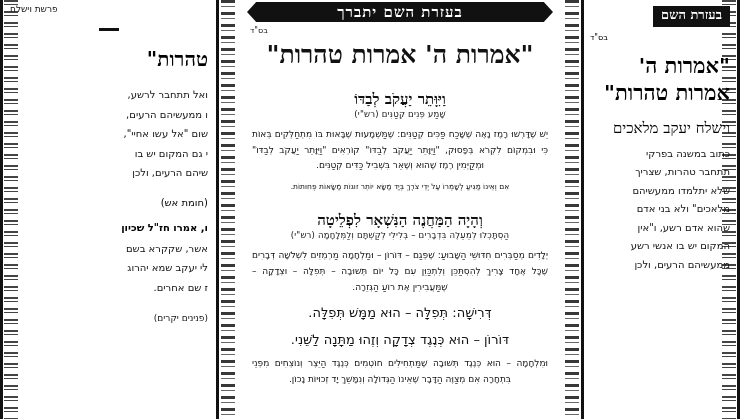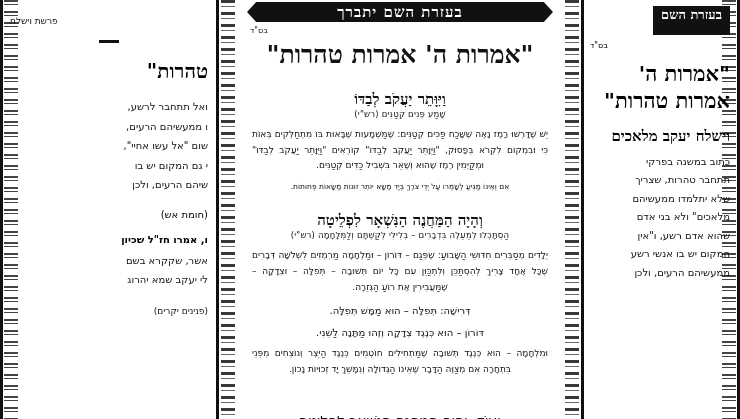--- a/index.html
+++ b/index.html
@@ -73,50 +73,50 @@
     font-size:15px;font-weight:bold;color:#111;margin:18px 0 1px 0;
   }
   .sec-sub{
     font-size:8.5px;color:#111;margin:0 0 8px 0;letter-spacing:.2px;
   }
   .body-par{
     font-size:9px;line-height:1.75;color:#111;text-align:justify;
     text-align-last:center;margin:0 6px 7px 6px;
   }
   .body-center{
-    font-size:10px;line-height:1.7;color:#111;text-align:center;margin:0 6px 5px 6px;
+    font-size:13px;line-height:1.7;color:#111;text-align:center;margin:0 6px 5px 6px;
   }
   .small-note{
     font-size:7.5px;line-height:1.6;color:#111;text-align:center;margin:6px 10px 0 10px;
   }
 
   
   .lp{
     position:absolute;inset:0;padding:4px 10px 0 6px;text-align:right;
   }
   .lp-banner{
     display:inline-block;background:#111;color:#fff;
     font-family:"DejaVu Serif","Liberation Serif",serif;
-    font-size:13px;font-weight:bold;padding:1px 8px 12px 8px;
+    font-size:13px;font-weight:bold;padding:1px 8px 4px 8px;
     margin:0 0 0 0;
   }
   .lp-bsd{font-size:8px;margin:6px 0 0 0;text-align:left;}
   .lp-title{
     font-family:"DejaVu Serif","Liberation Serif",serif;
     font-size:21px;font-weight:bold;line-height:1.3;margin:10px 0 0 0;
   }
   .lp-sub{
     font-family:"DejaVu Serif","Liberation Serif",serif;
-    font-size:15px;font-weight:bold;margin:12px 0 0 0;
+    font-size:15px;font-weight:normal;margin:12px 0 0 0;
   }
   .lp-lines p{font-size:10px;line-height:1.85;margin:0;color:#111;}
   .lp-lines{margin-top:8px;}
 
   
-  .rp{position:absolute;inset:0;padding:16px 8px 0 10px;text-align:right;}
+  .rp{position:absolute;inset:0;padding:4px 8px 0 10px;text-align:right;}
   .rp-top{font-size:9px;color:#111;text-align:left;margin:0 0 2px 0;}
   .rp-banner{
     display:inline-block;background:#111;color:#fff;
     font-family:"DejaVu Serif","Liberation Serif",serif;
     font-size:13px;font-weight:bold;padding:1px 10px 2px 10px;
   }
   .rp-title{
     font-family:"DejaVu Serif","Liberation Serif",serif;
     font-size:20px;font-weight:bold;margin:12px 0 0 0;
   }
@@ -145,20 +145,21 @@
         <p>ו ממעשיהם הרעים,</p>
         <p>שום "אל עשו אחיי",</p>
         <p>י גם המקום יש בו</p>
         <p>שיהם הרעים, ולכן</p>
       </div>
       <div class="rp-note">(חומת אש)</div>
       <div class="rp-note rp-bold">ו, אמרו חז"ל שכיון</div>
       <div class="rp-lines" style="margin-top:6px;">
         <p>אשר, שקקרא בשם</p>
         <p>לי יעקב שמא יהרוג</p>
+        <p>ז שם אחרים.</p>
       </div>
       <div class="rp-small">(פנינים יקרים)</div>
     </div>
   </div>
 
   <div class="col col-center">
     <div class="strip-thin" style="right:0;"></div>
     <div class="strip-thin" style="left:0;"></div>
     <div class="strip inner" style="right:5px;"></div>
     <div class="strip inner" style="left:5px;"></div>

